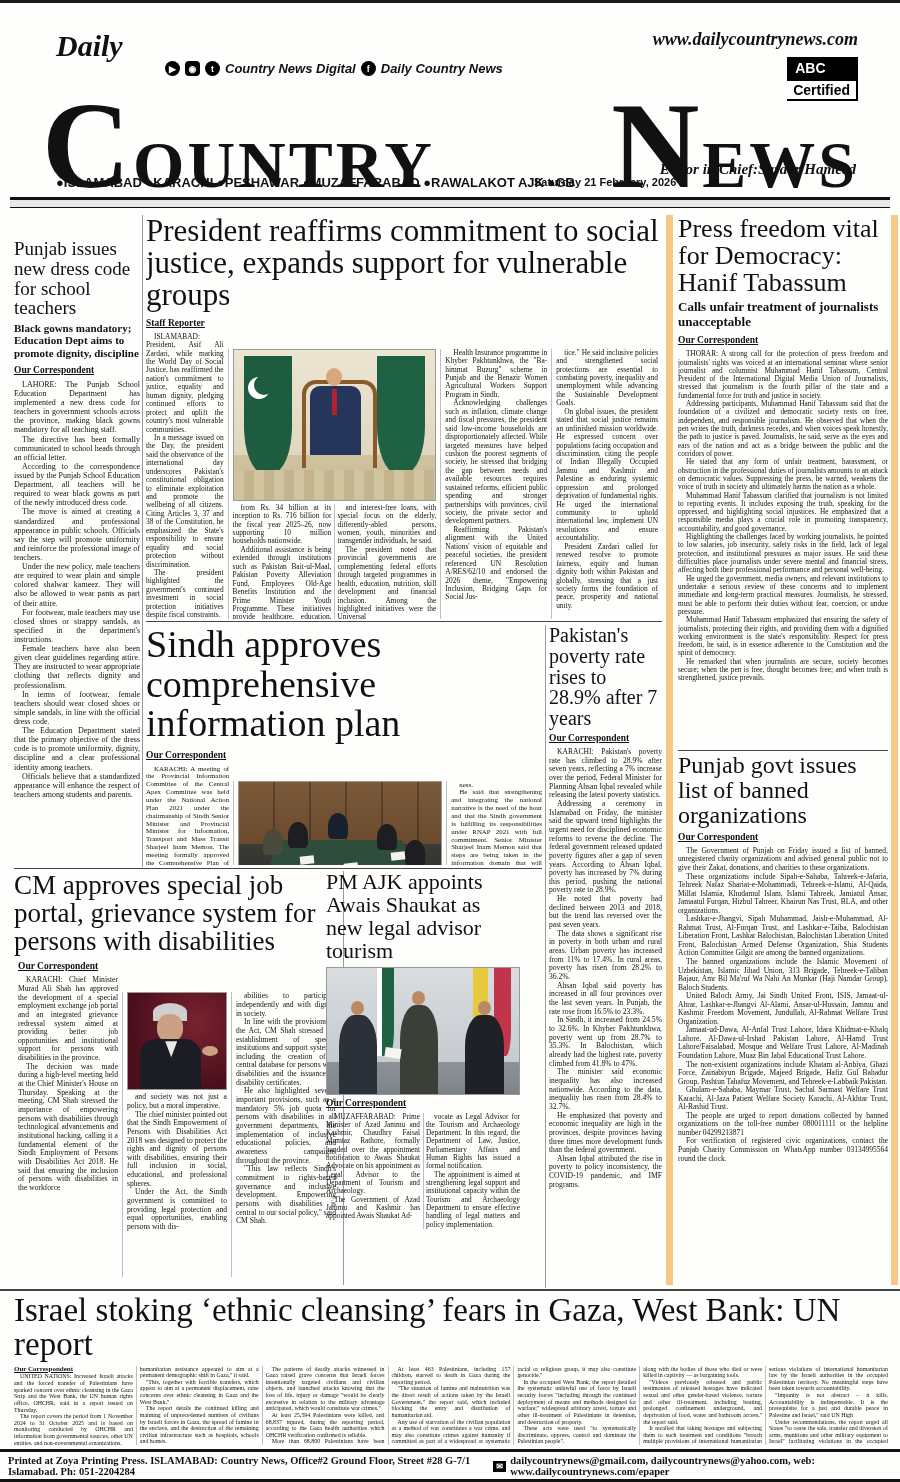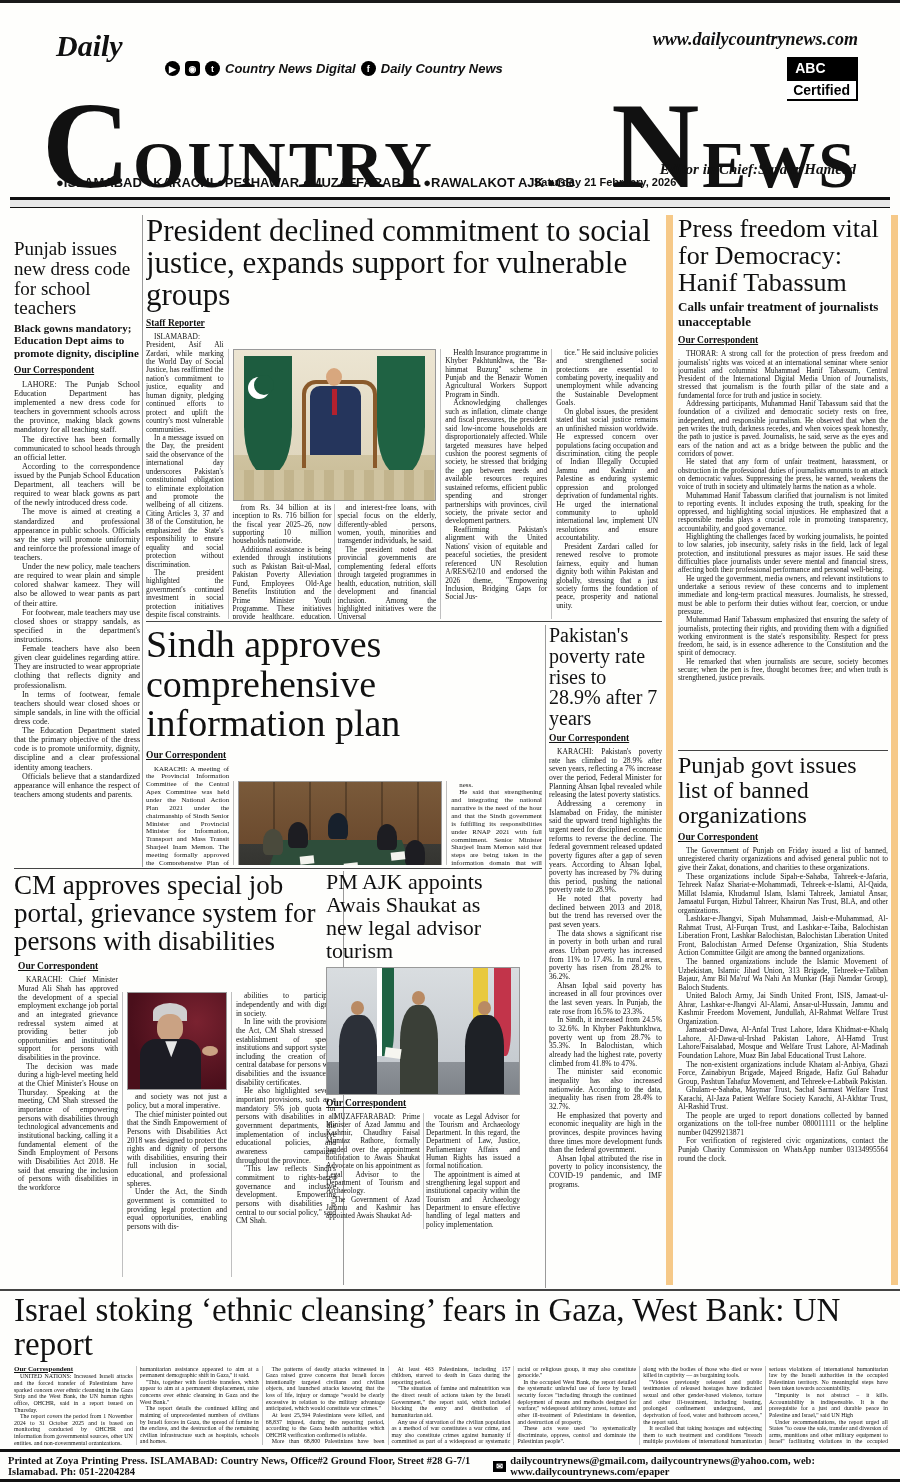--- a/index.html
+++ b/index.html
@@ -175,21 +175,21 @@
         <p>Under the new policy, male teachers are required to wear plain and simple colored shalwar kameez. They will also be allowed to wear pants as part of their attire.</p>
         <p>For footwear, male teachers may use closed shoes or strappy sandals, as specified in the department's instructions.</p>
         <p>Female teachers have also been given clear guidelines regarding attire. They are instructed to wear appropriate clothing that reflects dignity and professionalism.</p>
         <p>In terms of footwear, female teachers should wear closed shoes or simple sandals, in line with the official dress code.</p>
         <p>The Education Department stated that the primary objective of the dress code is to promote uniformity, dignity, discipline and a clear professional identity among teachers.</p>
         <p>Officials believe that a standardized appearance will enhance the respect of teachers among students and parents.</p>
       </div>
   </div>
 
   <div class="block art-pres">
-    <h1 class="hl">President declined commitment to social justice, expands support for vulnerable groups</h1>
+    <h1 class="hl">President reaffirms commitment to social justice, expands support for vulnerable groups</h1>
     <div class="cols" style="height:326px">
       <div class="c1">
         <div class="byline">Staff Reporter</div>
         <div class="body">
             <p>ISLAMABAD: President, Asif Ali Zardari, while marking the World Day of Social Justice, has reaffirmed the nation's commitment to justice, equality and human dignity, pledging continued efforts to protect and uplift the country's most vulnerable communities.</p>
             <p>In a message issued on the Day, the president said the observance of the international day underscores Pakistan's constitutional obligation to eliminate exploitation and promote the wellbeing of all citizens. Citing Articles 3, 37 and 38 of the Constitution, he emphasized the State's responsibility to ensure equality and social protection without discrimination.</p>
             <p>The president highlighted the government's continued investment in social protection initiatives despite fiscal constraints.</p>
           </div>
       </div>
       <div class="mid">

